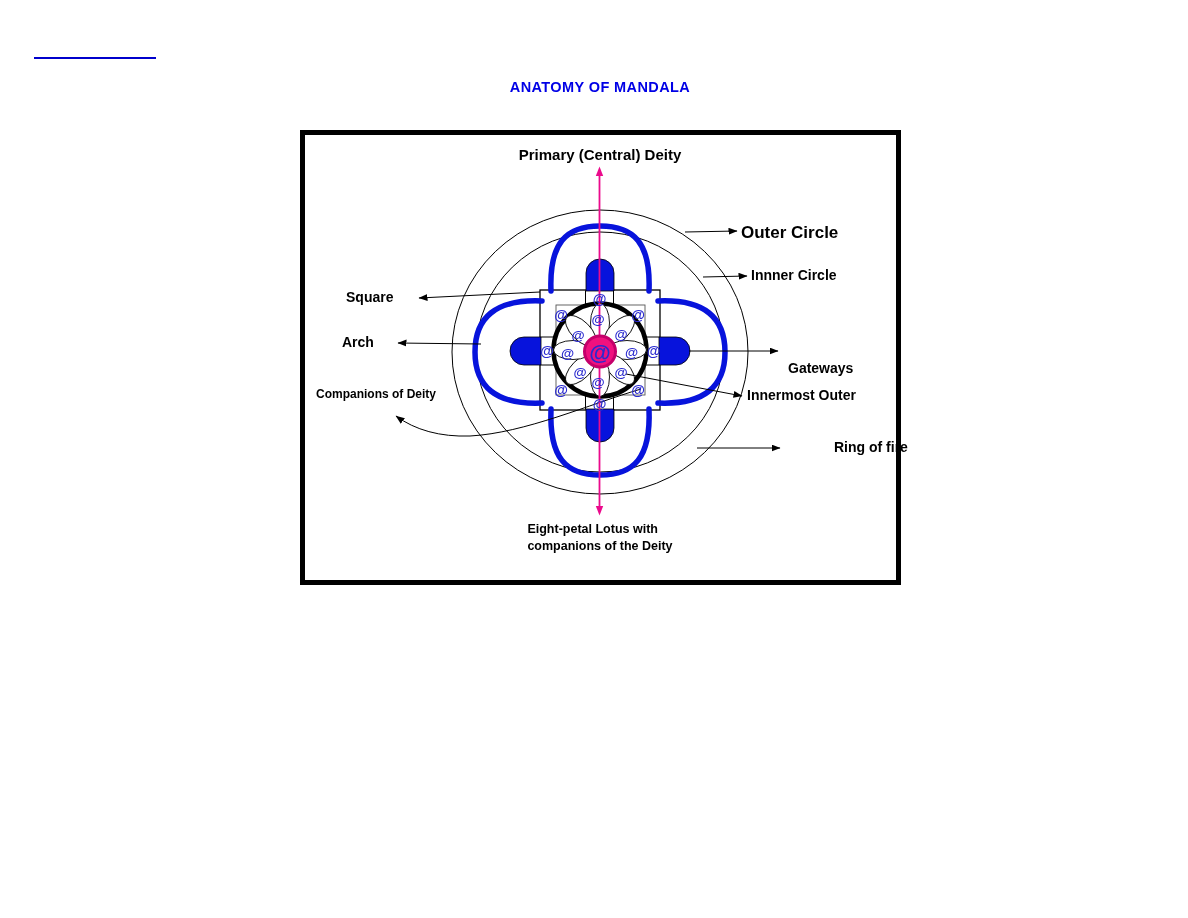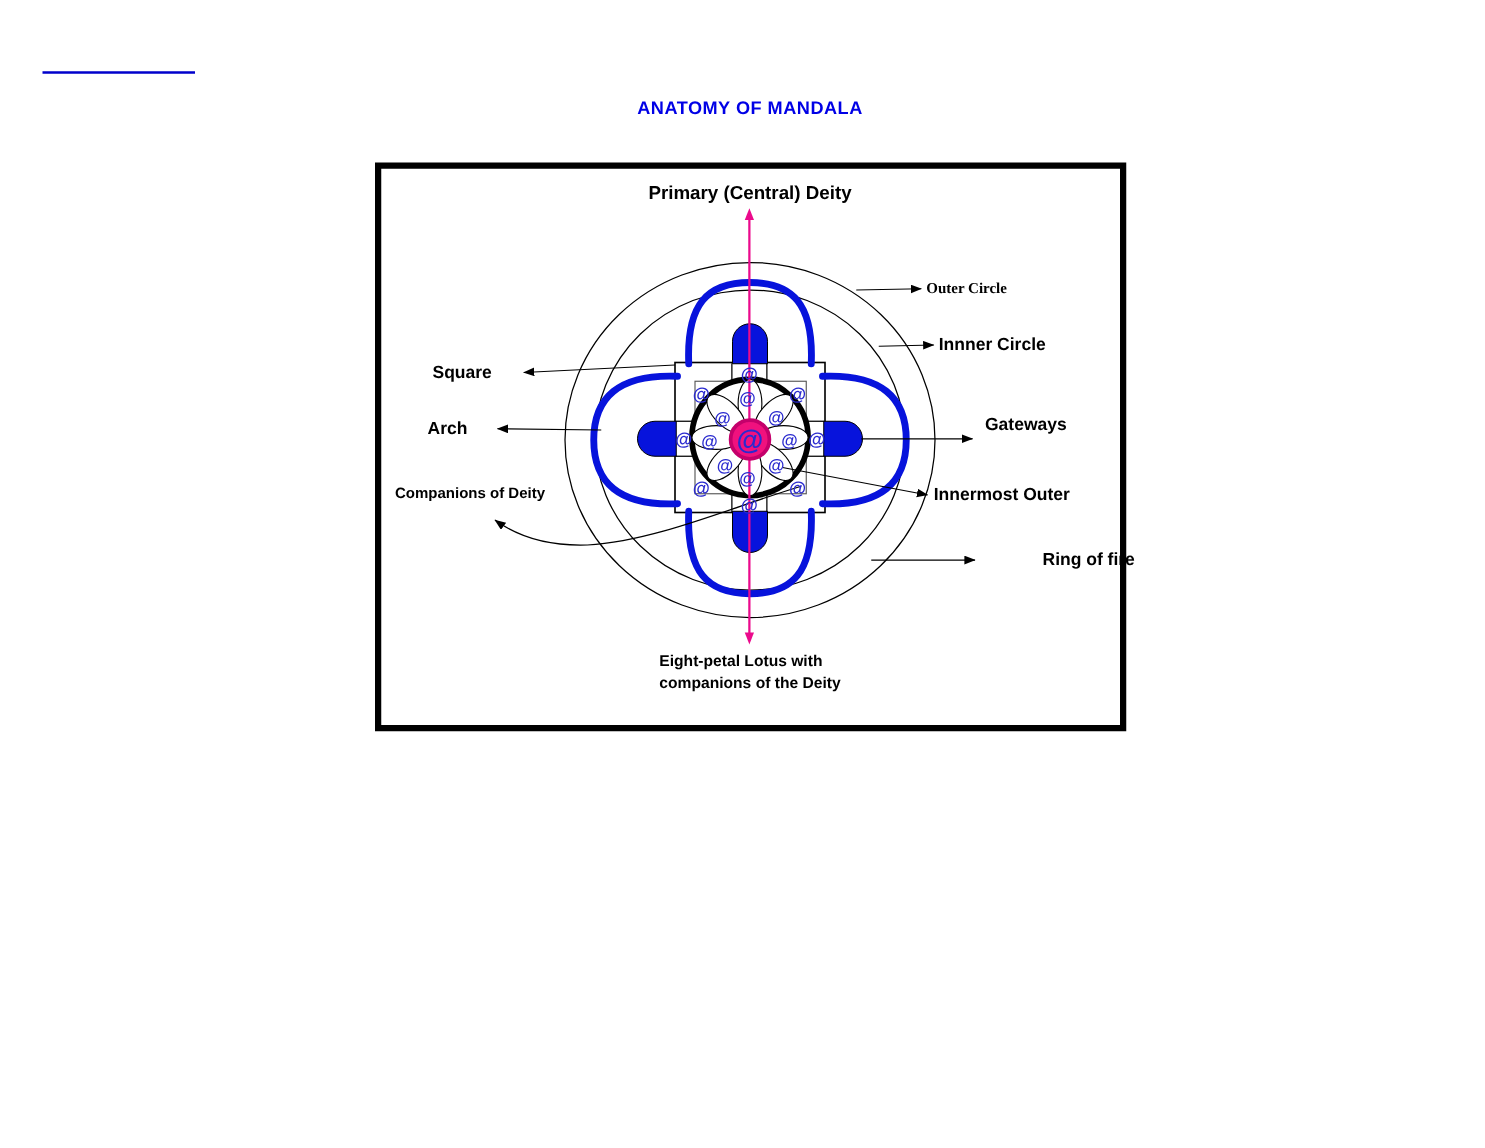--- a/index.html
+++ b/index.html
@@ -124,25 +124,25 @@
       <text x="621" y="372" font-size="13.5" dominant-baseline="central">@</text>
       <text x="598" y="382.5" font-size="13.5" dominant-baseline="central">@</text>
       <text x="580" y="372" font-size="13.5" dominant-baseline="central">@</text>
       <text x="567.5" y="353" font-size="13.5" dominant-baseline="central">@</text>
       <text x="578" y="335" font-size="13.5" dominant-baseline="central">@</text>
     </g>
   </svg>
 </div>
 
 <div class="lbl center primary-lbl" style="left:600px;top:147px;">Primary (Central) Deity</div>
-<div class="lbl small" style="left:741px;top:224px;font-size:12px;font-family:Liberation Serif, serif;">Outer Circle</div>
+<div class="lbl small" style="left:741px;top:224px;font-size:17px;">Outer Circle</div>
 <div class="lbl" style="left:751px;top:268px;">Innner Circle</div>
 <div class="lbl" style="left:346px;top:290px;">Square</div>
 <div class="lbl" style="left:342px;top:335px;">Arch</div>
-<div class="lbl" style="left:788px;top:332px;">Gateways</div>
+<div class="lbl" style="left:788px;top:361px;">Gateways</div>
 <div class="lbl small" style="left:316px;top:388px;">Companions of Deity</div>
 <div class="lbl" style="left:747px;top:388px;">Innermost Outer</div>
 <div class="lbl" style="left:790px;top:440px;padding-left:44px;">Ring of fire</div>
 
 <div class="caption">
   <div>Eight-petal Lotus with</div>
   <div>companions of the Deity</div>
 </div>
 
 </body></html>

